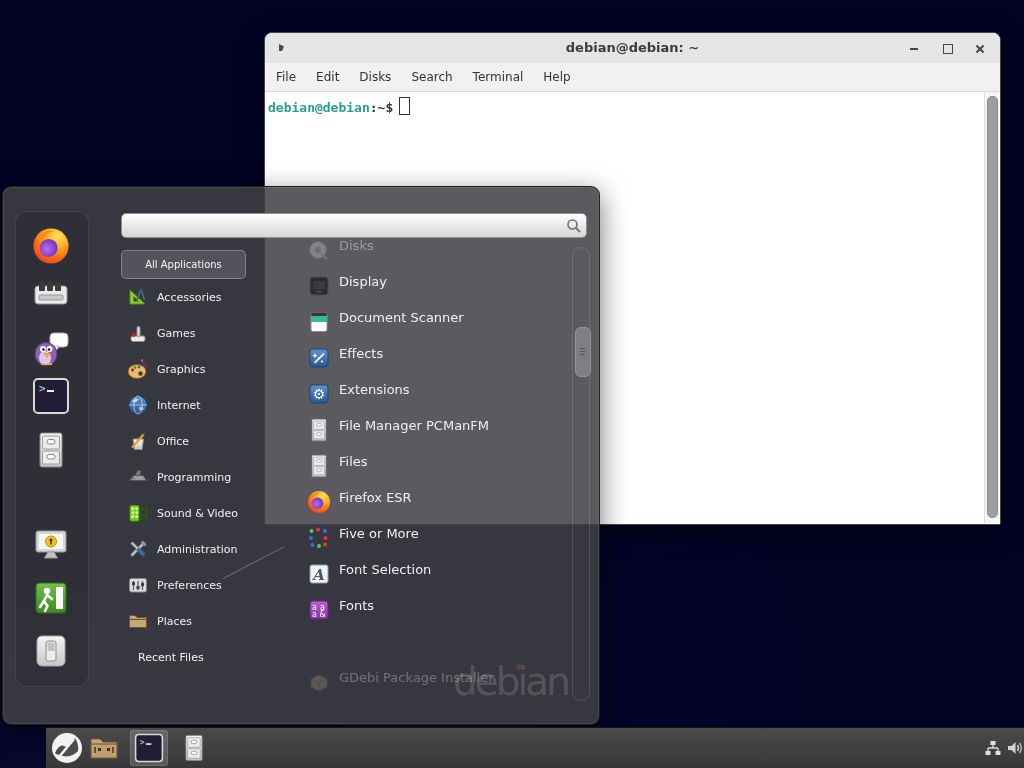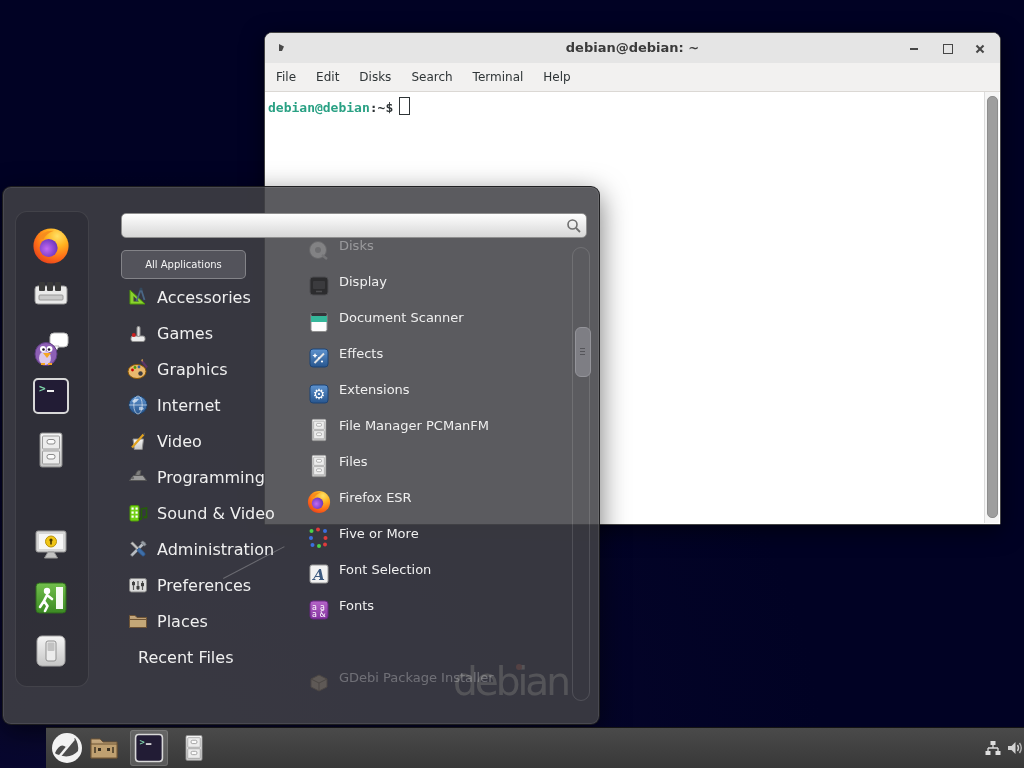--- a/index.html
+++ b/index.html
@@ -52,21 +52,21 @@
     background:rgba(25,25,28,.22);border:1px solid rgba(255,255,255,.09);}
   .fav{position:absolute;left:29px;width:38px;height:38px;cursor:pointer;}
   .search{position:absolute;left:118px;top:26px;width:466px;height:25px;box-sizing:border-box;
     border:1px solid #8f8f8f;border-radius:5px;background:linear-gradient(#fefefe,#d7d7d7);
     padding:0 26px 0 8px;font-size:13px;color:#222;outline:none;}
   .search-mag{position:absolute;left:563px;top:31px;width:16px;height:16px;}
   .all-apps{position:absolute;left:118px;top:63px;width:125px;height:29px;
     background:rgba(255,255,255,.14);border:1px solid rgba(255,255,255,.28);border-radius:5px;
     color:#f5f5f5;font-size:10px;font-family:"DejaVu Sans",sans-serif;cursor:pointer;}
   .cat-row{position:absolute;left:116px;width:165px;height:36px;display:flex;align-items:center;
-    color:#f0f0f0;font-size:16px;cursor:pointer;}
+    color:#f0f0f0;font-size:11px;cursor:pointer;}
   .cat-row svg{margin-left:8px;}
   .cat-row .lbl{margin-left:8px;}
   .cat-row.noicon .lbl{margin-left:19px;}
   .app-row{position:absolute;left:292px;width:292px;height:36px;display:flex;align-items:flex-start;
     color:#f0f0f0;font-size:13px;cursor:pointer;}
   .app-row svg{margin-left:12px;flex:0 0 auto;}
   .app-row .lbl{margin-left:8px;white-space:nowrap;}
   .app-row.dim1{opacity:.42;} .app-row.dim2{opacity:.5;} .app-row.dim3{opacity:.3;}
   .trough{position:absolute;left:569px;top:60px;width:18px;height:454px;border-radius:9px;
     border:1px solid rgba(255,255,255,.13);box-sizing:border-box;}
@@ -272,21 +272,21 @@
       <path d="M12 13 Q16 12 17 15 Q14 17 12 16 Z" fill="#d7e4f2" opacity=".7"></path>
     </svg>
         <span class="lbl">Internet</span>
   </div>
   <div class="cat-row" style="top:236px">
     <svg width="22" height="22" viewBox="0 0 22 22">
       <path d="M6 9 L16.5 9 L15.2 19.5 L7.3 19.5 Z" fill="url(#ggrey)" stroke="#8a8a8a"></path>
       <path d="M5 17.5 L16.5 4.5" stroke="#e0a220" stroke-width="2.2"></path>
       <path d="M16 4 L18 2.5 L17.5 5.5 Z" fill="#5a5a5a"></path>
     </svg>
-        <span class="lbl">Video</span>
+        <span class="lbl">Office</span>
   </div>
   <div class="cat-row" style="top:272px">
     <svg width="22" height="22" viewBox="0 0 22 22">
       <path d="M2.5 14.5 L19.5 14.5 L16 9.5 L6.5 9.5 Z" fill="#9a9a9a" stroke="#565656"></path>
       <path d="M8.5 9.5 Q9.5 3.5 14 4.5 L12.8 9.5 Z" fill="#7d7d7d" stroke="#565656"></path>
       <circle cx="5.8" cy="12" r="1.3" fill="#6a6a6a"></circle>
     </svg>
         <span class="lbl">Programming</span>
   </div>
   <div class="cat-row" style="top:308px">

